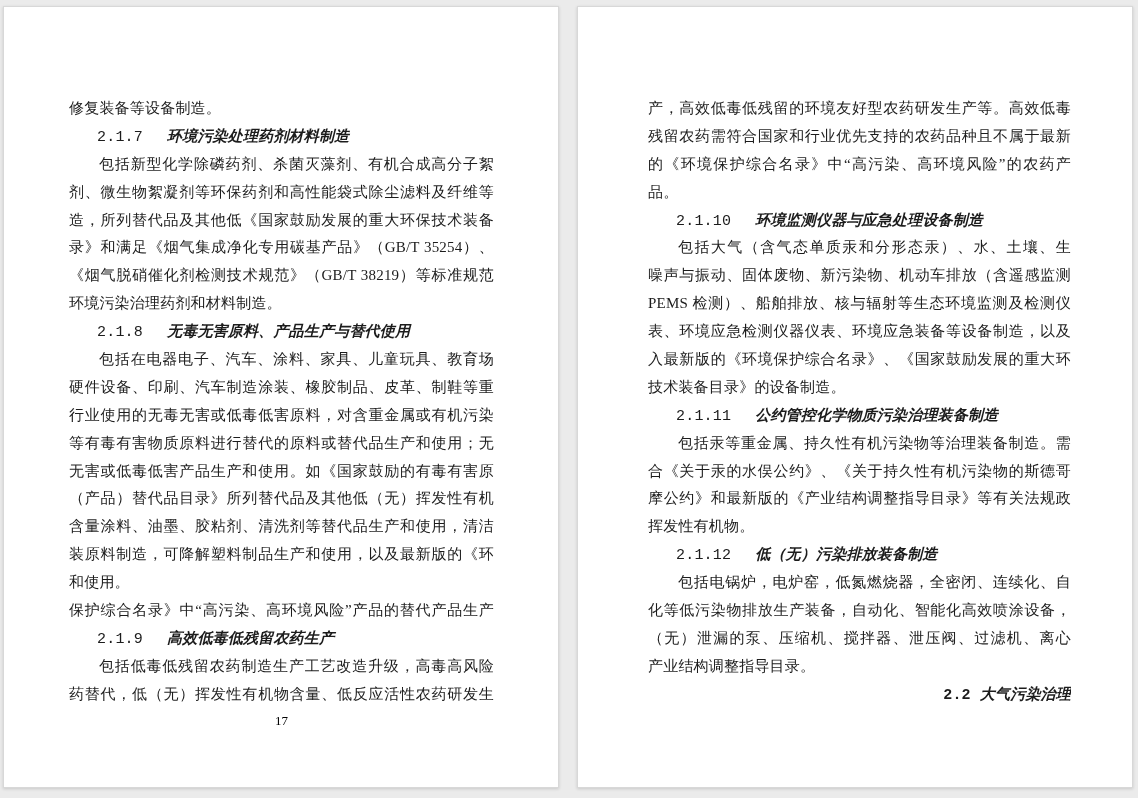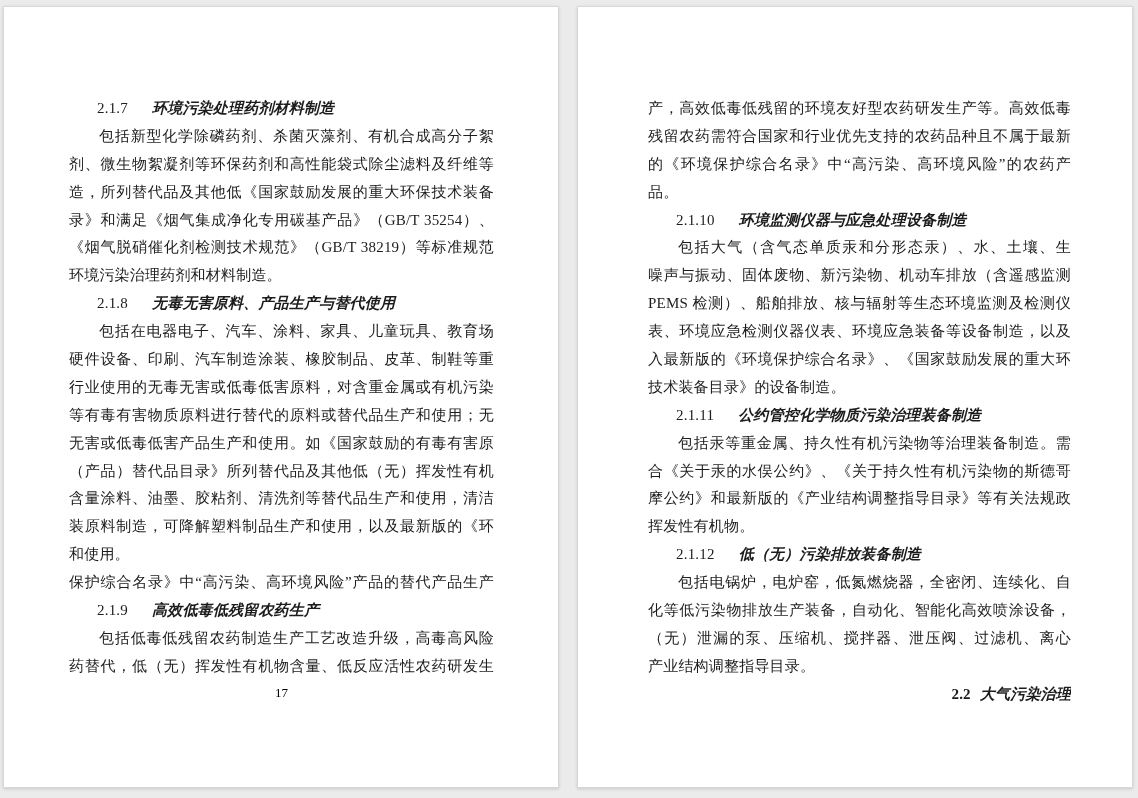--- a/index.html
+++ b/index.html
@@ -47,20 +47,21 @@
     text-indent: 28px;
     text-align: left;
   }
   .line.h2 {
     text-indent: 11px;
     text-align: right;
   }
   .h-num {
     font-weight: 400;
     font-style: normal;
+    font-family: Liberation Mono, monospace;
   }
   .line.h2 .h-num { font-weight: 700; }
   .h-title {
     font-weight: 700;
     font-style: italic;
     margin-left: 24px;
   }
   .line.h2 .h-title { margin-left: 9px; }
   .page-number {
     margin-top: 4px;
@@ -69,20 +70,21 @@
     color: #000000;
     line-height: 16px;
   }
 </style>
 </head>
 <body>
 
 <div class="spread">
   <div class="page left">
     <div class="text-block">
+        <div class="line end">修复装备等设备制造。</div>
         <div class="line h"><span class="h-num">2.1.7</span><span class="h-title">环境污染处理药剂材料制造</span></div>
         <div class="line first">包括新型化学除磷药剂、杀菌灭藻剂、有机合成高分子絮凝</div>
         <div class="line body">剂、微生物絮凝剂等环保药剂和高性能袋式除尘滤料及纤维等制</div>
         <div class="line body">造，所列替代品及其他低《国家鼓励发展的重大环保技术装备目</div>
         <div class="line body">录》和满足《烟气集成净化专用碳基产品》（GB/T 35254）、</div>
         <div class="line body">《烟气脱硝催化剂检测技术规范》（GB/T 38219）等标准规范的</div>
         <div class="line end">环境污染治理药剂和材料制造。</div>
         <div class="line h"><span class="h-num">2.1.8</span><span class="h-title">无毒无害原料、产品生产与替代使用</span></div>
         <div class="line first">包括在电器电子、汽车、涂料、家具、儿童玩具、教育场所</div>
         <div class="line body">硬件设备、印刷、汽车制造涂装、橡胶制品、皮革、制鞋等重点</div>

